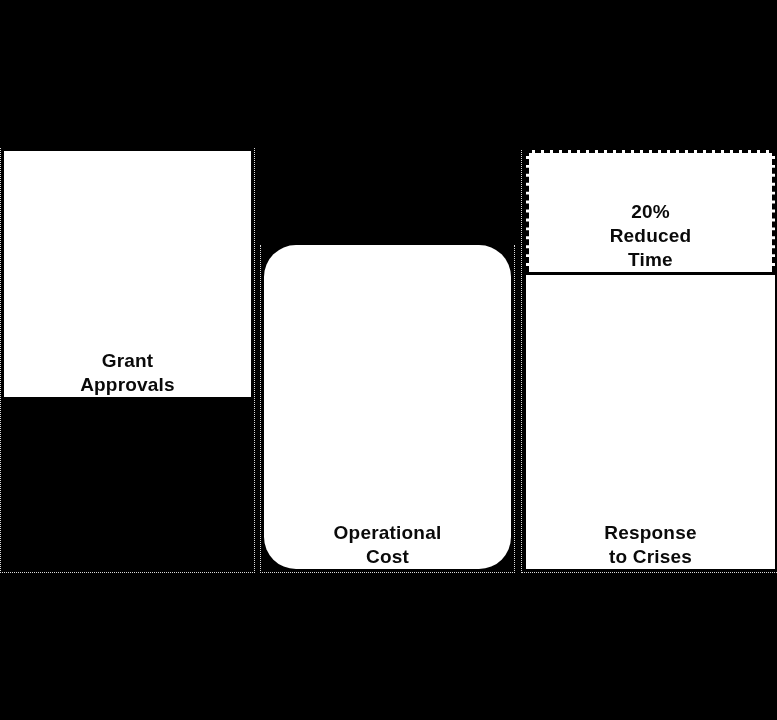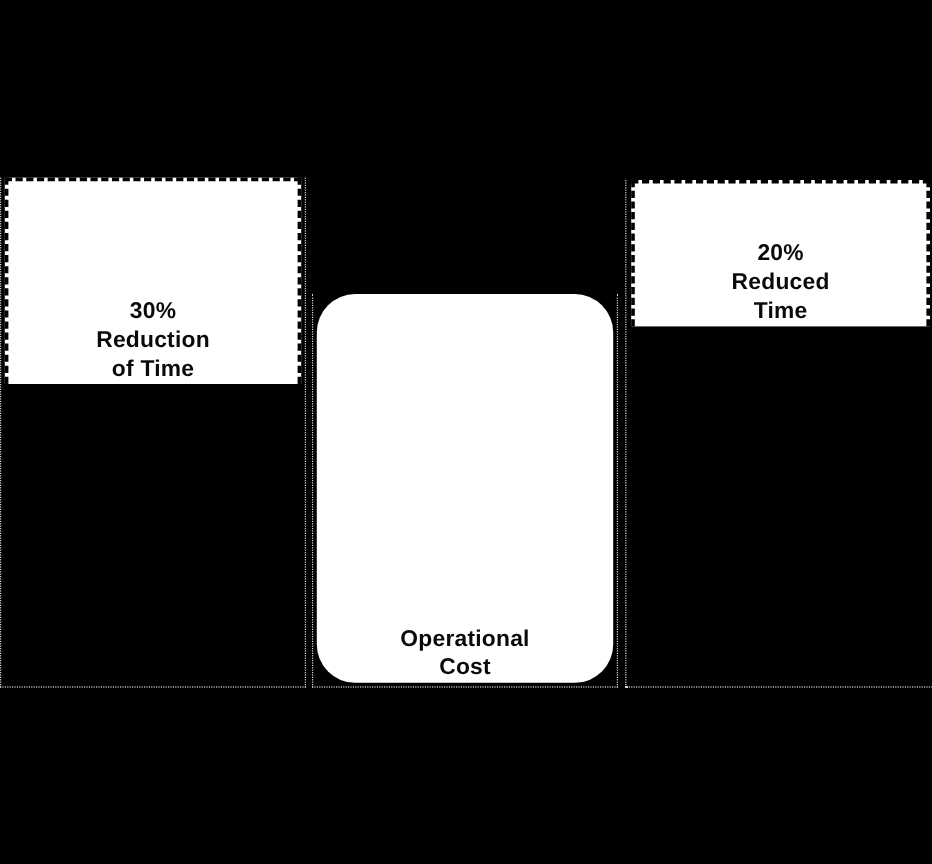--- a/index.html
+++ b/index.html
@@ -61,35 +61,38 @@
   #wrap-response { left: 521px; top: 150px; width: 258px; height: 423px; padding-left: 4px; }
   #seg-response-reduction { height: 122px; }
   #seg-response-body      { height: 297px; }
 </style>
 </head>
 <body>
 
 <div class="stage">
 
   <div class="bar-wrap" id="wrap-grant">
-    <div class="seg dashed-top" id="seg-grant-reduction">
-      <div class="bar-text">30%
-Reduction
-of Time</div>
+    <div class="seg body-below" id="seg-grant-body">
+      <div class="bar-text">Grant
+Approvals</div>
     </div>
   </div>
 
   <div class="bar-wrap" id="wrap-operational">
     <div class="seg" id="seg-operational-body">
       <div class="bar-text">Operational
 Cost</div>
     </div>
   </div>
 
   <div class="bar-wrap" id="wrap-response">
     <div class="seg dashed-top" id="seg-response-reduction">
       <div class="bar-text">20%
 Reduced
 Time</div>
     </div>
+    <div class="seg body-below" id="seg-response-body">
+      <div class="bar-text">Response
+to Crises</div>
+    </div>
   </div>
 
 </div>
 
 </body></html>

